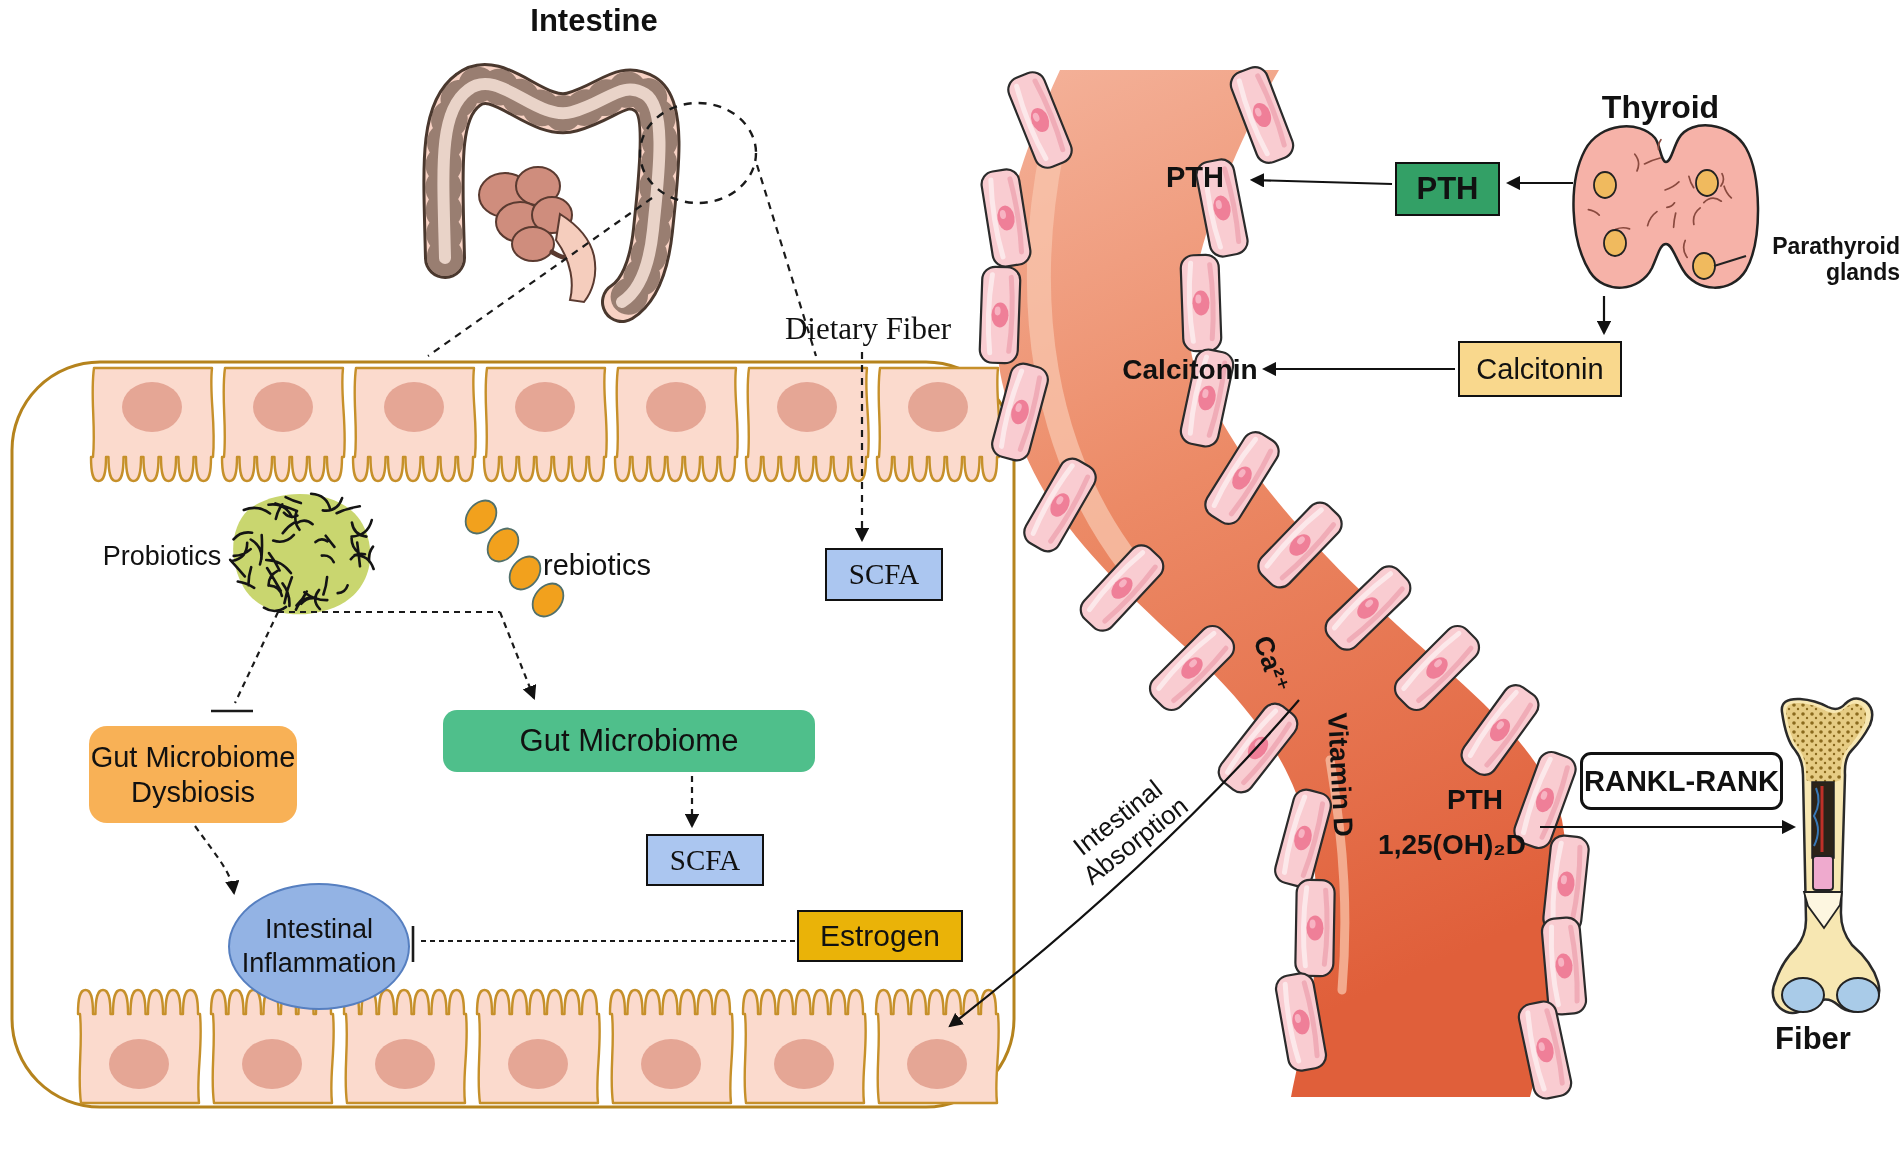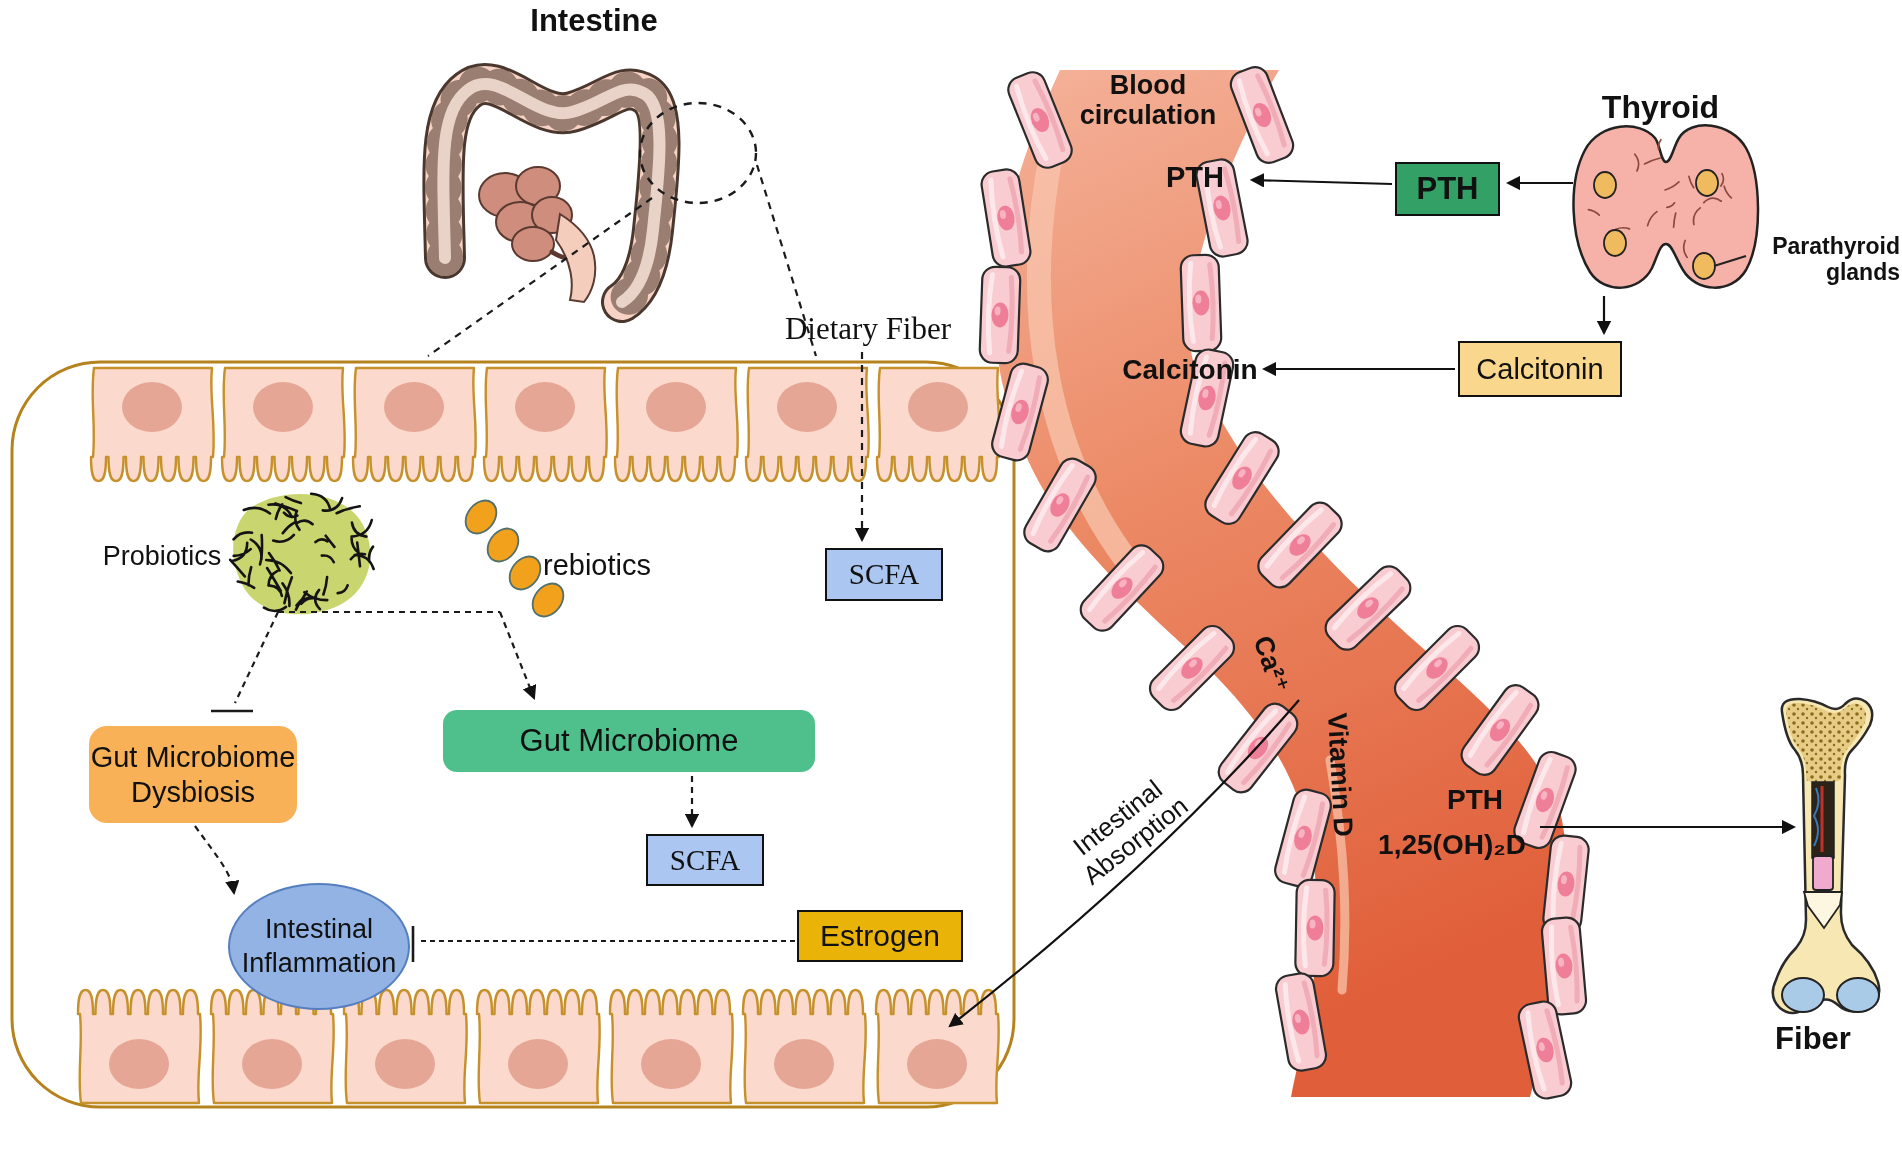--- a/index.html
+++ b/index.html
@@ -224,24 +224,20 @@
 
 <div class="box" style="left:228px;top:883px;width:182px;height:127px;background:#93b3e4;border:2px solid #567fc0;border-radius:50%;font-size:27px;line-height:1.25;">
   <span>Intestinal</span>
   <span>Inflammation</span>
 </div>
 
 <div class="box" style="left:797px;top:910px;width:166px;height:52px;background:#eab308;border:2.5px solid #111;font-size:30px;">
       <span>Estrogen</span>
     </div>
 
-<div class="lbl b" style="left:1058px;top:70px;width:180px;font-size:27px;line-height:30px;">
-  <div>Blood</div>
-  <div>circulation</div>
-</div>
 
 <div class="lbl b" style="left:1145px;top:161px;width:100px;font-size:29px;">PTH</div>
 
 <div class="box b" style="left:1395px;top:162px;width:105px;height:54px;background:#33a066;border:2.5px solid #111;font-size:31px;">
       <span>PTH</span>
     </div>
 
 <div class="lbl b" style="left:1588px;top:78px;width:145px;font-size:32px;margin-top:12px;">Thyroid</div>
 
 <div class="lbl b" style="left:1745px;top:233px;width:155px;font-size:23px;line-height:26px;text-align:right;">
@@ -259,16 +255,19 @@
 <div class="lbl b rot" style="left:1352px;top:712px;font-size:27px;transform:rotate(87deg);">Vitamin D</div>
 
 <div class="lbl rot" style="left:1038px;top:862px;width:180px;font-size:26px;line-height:29px;transform:rotate(-38deg);">
   <div>Intestinal</div>
   <div>Absorption</div>
 </div>
 
 <div class="lbl b" style="left:1438px;top:784px;width:74px;font-size:28px;">PTH</div>
 <div class="lbl b" style="left:1368px;top:829px;width:168px;font-size:28px;">1,25(OH)₂D</div>
 
+<div class="box b" style="left:1580px;top:752px;width:203px;height:58px;background:#fff;border:3px solid #111;border-radius:11px;font-size:29px;">
+      <span>RANKL-RANK</span>
+    </div>
 
 <div class="lbl b" style="left:1753px;top:1022px;width:120px;font-size:31px;">Fiber</div>
 
 </div>
 
 </body></html>

